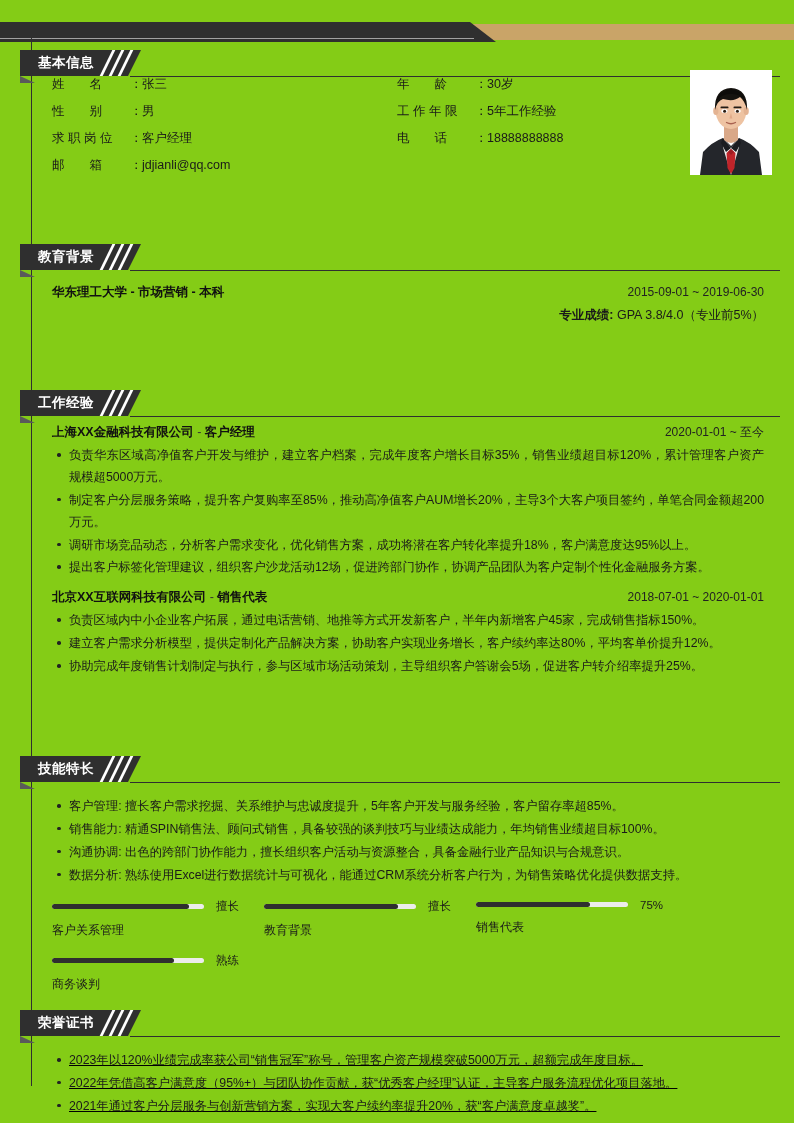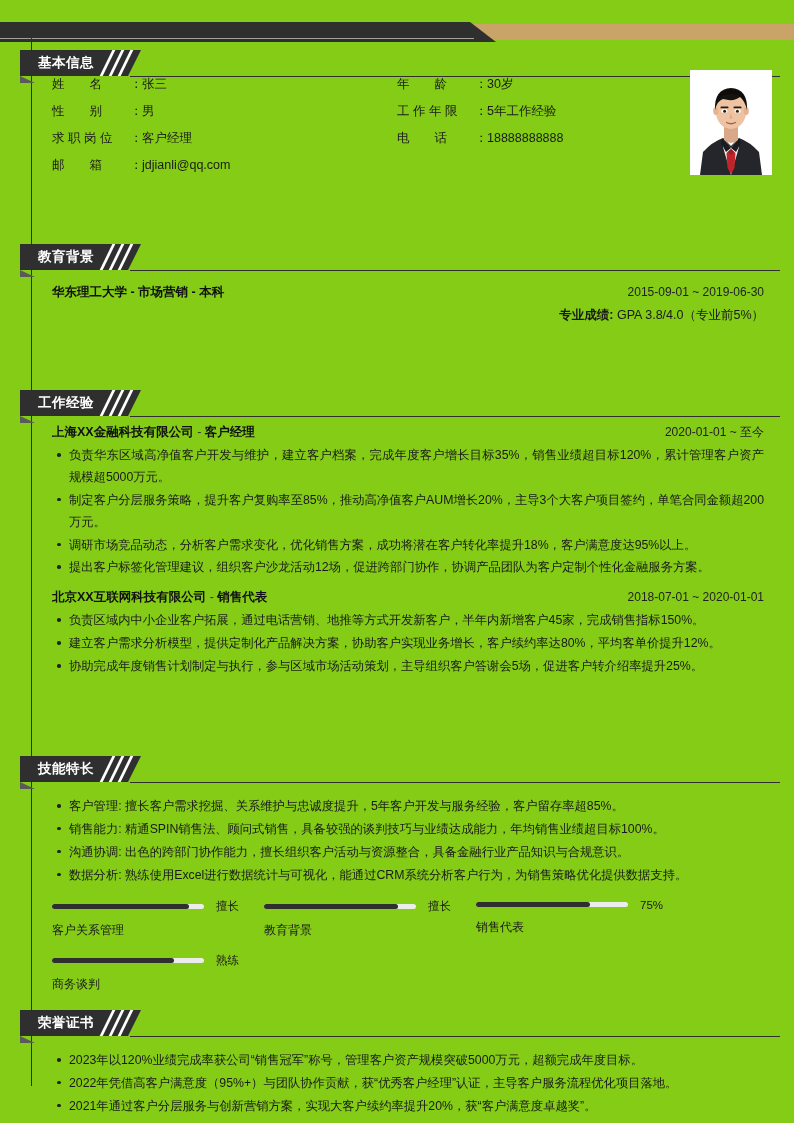--- a/index.html
+++ b/index.html
@@ -355,21 +355,21 @@
                 <div class="bar-fill" style="width: 80%;"></div>
               </div>
               <div class="bar-level">熟练</div>
             </div>
             <div class="bar-name">商务谈判</div>
           </div>
         </div>
     </div>
   </div>
 
-  <div class="section" style="position:absolute;left:0;top:1010px;width:794px;">
+  <div class="section" style="position:absolute;left:0;top:1010px;width:794px;text-decoration:underline;">
     <div class="sec-head">
       <div class="sec-tab">
         <span>荣誉证书</span>
       </div>
       <div class="sec-stripes" style="left:86px;">
         <i style="left:0px;"></i>
           <i style="left:9px;"></i>
           <i style="left:18px;"></i>
       </div>
       <div class="sec-notch"></div>

